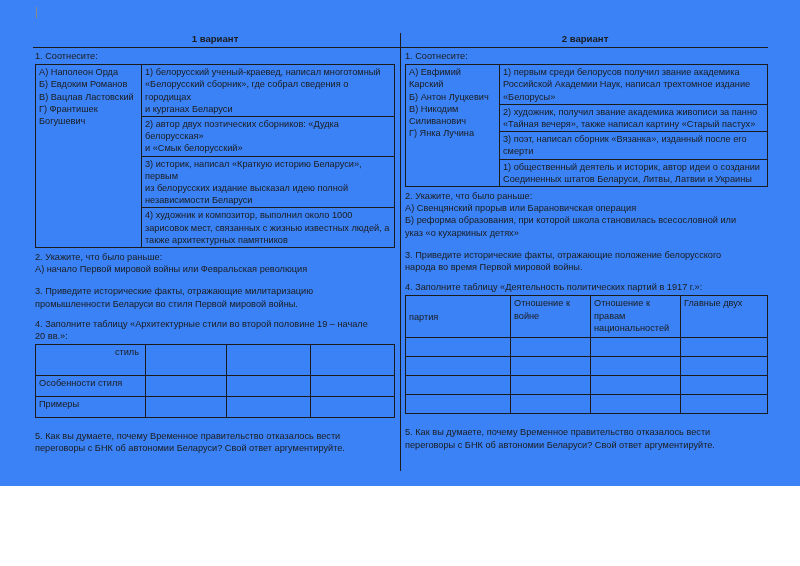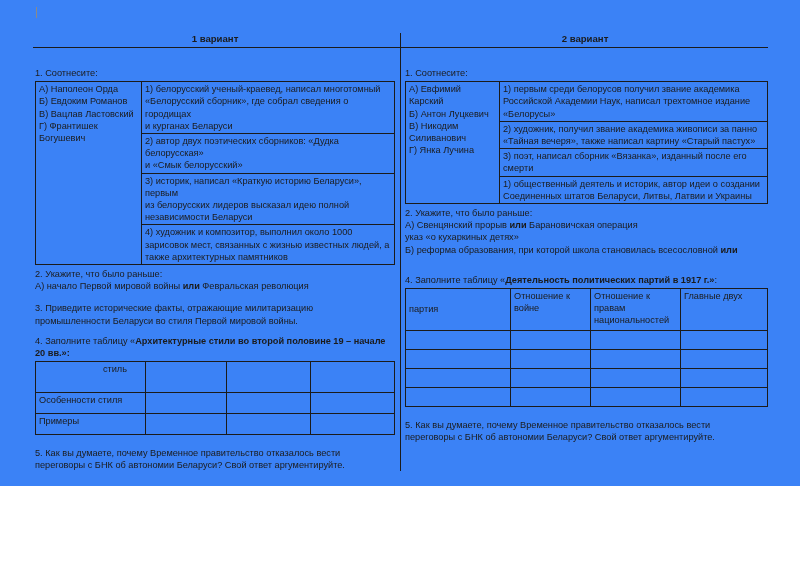--- a/index.html
+++ b/index.html
@@ -8,33 +8,33 @@
     font-family:"Liberation Sans",sans-serif;
     font-size:9.2px;line-height:12.2px;color:#1b1b1b;
   }
   .sheet{position:relative;width:800px;height:486px;background:#3b82f6;}
   .tick{position:absolute;left:36px;top:7px;width:1px;height:11px;background:#8a8a8a;}
   .vheader{position:absolute;top:33px;font-weight:bold;font-size:9.6px;text-align:center;}
   .vh1{left:35px;width:360px;}
   .vh2{left:402px;width:366px;}
   .header-rule{position:absolute;left:33px;top:47px;width:735px;height:1px;background:#1b1b1b;}
   .divider{position:absolute;left:400px;top:33px;width:1px;height:438px;background:#1b1b1b;}
-  .col{position:absolute;top:67px;}
+  .col{position:absolute;top:50px;}
   .col1{left:35px;width:360px;}
   .col2{left:405px;width:363px;}
   table{border-collapse:collapse;width:100%;table-layout:fixed;}
   td{border:1px solid #1b1b1b;padding:1px 3px;vertical-align:top;overflow:hidden;}
   .match{margin-top:2px;}
   .grid{margin-top:2px;}
-  .b{font-weight:bold;}
+  .b{font-weight:normal;}
   .ln{white-space:normal;}
   .sp10{height:10px;}
   .sp8{height:8px;}
   .sp12{height:12px;}
-  .corner{text-align:right;padding-right:18px;}
+  .corner{text-align:right;padding-right:6px;}
   .hrow1 td{height:28px;}
   .hrow2 td{height:39px;}
   .drow td{height:18px;}
   .erow td{height:16px;}
   .mid{vertical-align:middle;}
 </style>
 </head>
 <body>
 
 <div class="sheet">
@@ -71,21 +71,21 @@
       </tr>
       <tr>
         <td>
           <div class="ln">2) автор двух поэтических сборников: «Дудка белорусская»</div>
           <div class="ln">и «Смык белорусский»</div>
         </td>
       </tr>
       <tr>
         <td>
           <div class="ln">3) историк, написал «Краткую историю Беларуси», первым</div>
-          <div class="ln">из белорусских лидеров высказал идею полной</div>
+          <div class="ln">из белорусских издание высказал идею полной</div>
           <div class="ln">независимости Беларуси</div>
         </td>
       </tr>
       <tr>
         <td>
           <div class="ln">4) художник и композитор, выполнил около 1000</div>
           <div class="ln">зарисовок мест, связанных с жизнью известных людей, а</div>
           <div class="ln">также архитектурных памятников</div>
         </td>
       </tr>
@@ -189,26 +189,30 @@
           <div class="ln">1) общественный деятель и историк, автор идеи о создании</div>
           <div class="ln">Соединенных штатов Беларуси, Литвы, Латвии и Украины</div>
         </td>
       </tr>
     </tbody>
       </table>
 
     <div style="margin-top:3px">
       <div class="ln">2. Укажите, что было раньше:</div>
       <div class="ln"><span>А) Свенцянский прорыв </span><span class="b">или</span><span> Барановичская операция</span></div>
+      <div class="ln"><span>Б) реформа образования, при которой школа становилась всесословной </span><span class="b">или</span></div>
       <div class="ln">указ «о кухаркиных детях»</div>
-      <div class="ln"><span>Б) реформа образования, при которой школа становилась всесословной </span><span class="b">или</span></div>
     </div>
 
     <div class="sp10"></div>
 
+    <div>
+      <div class="ln">3. Приведите исторические факты, отражающие положение белорусского</div>
+      <div class="ln">народа во время Первой мировой войны.</div>
+    </div>
 
     <div class="sp8"></div>
 
     <div>
       <div class="ln"><span>4. Заполните таблицу «</span><span class="b">Деятельность политических партий в 1917 г.»</span><span>:</span></div>
 
       <table class="grid">
         <colgroup>
             <col style="width:105px">
             <col style="width:80px">

